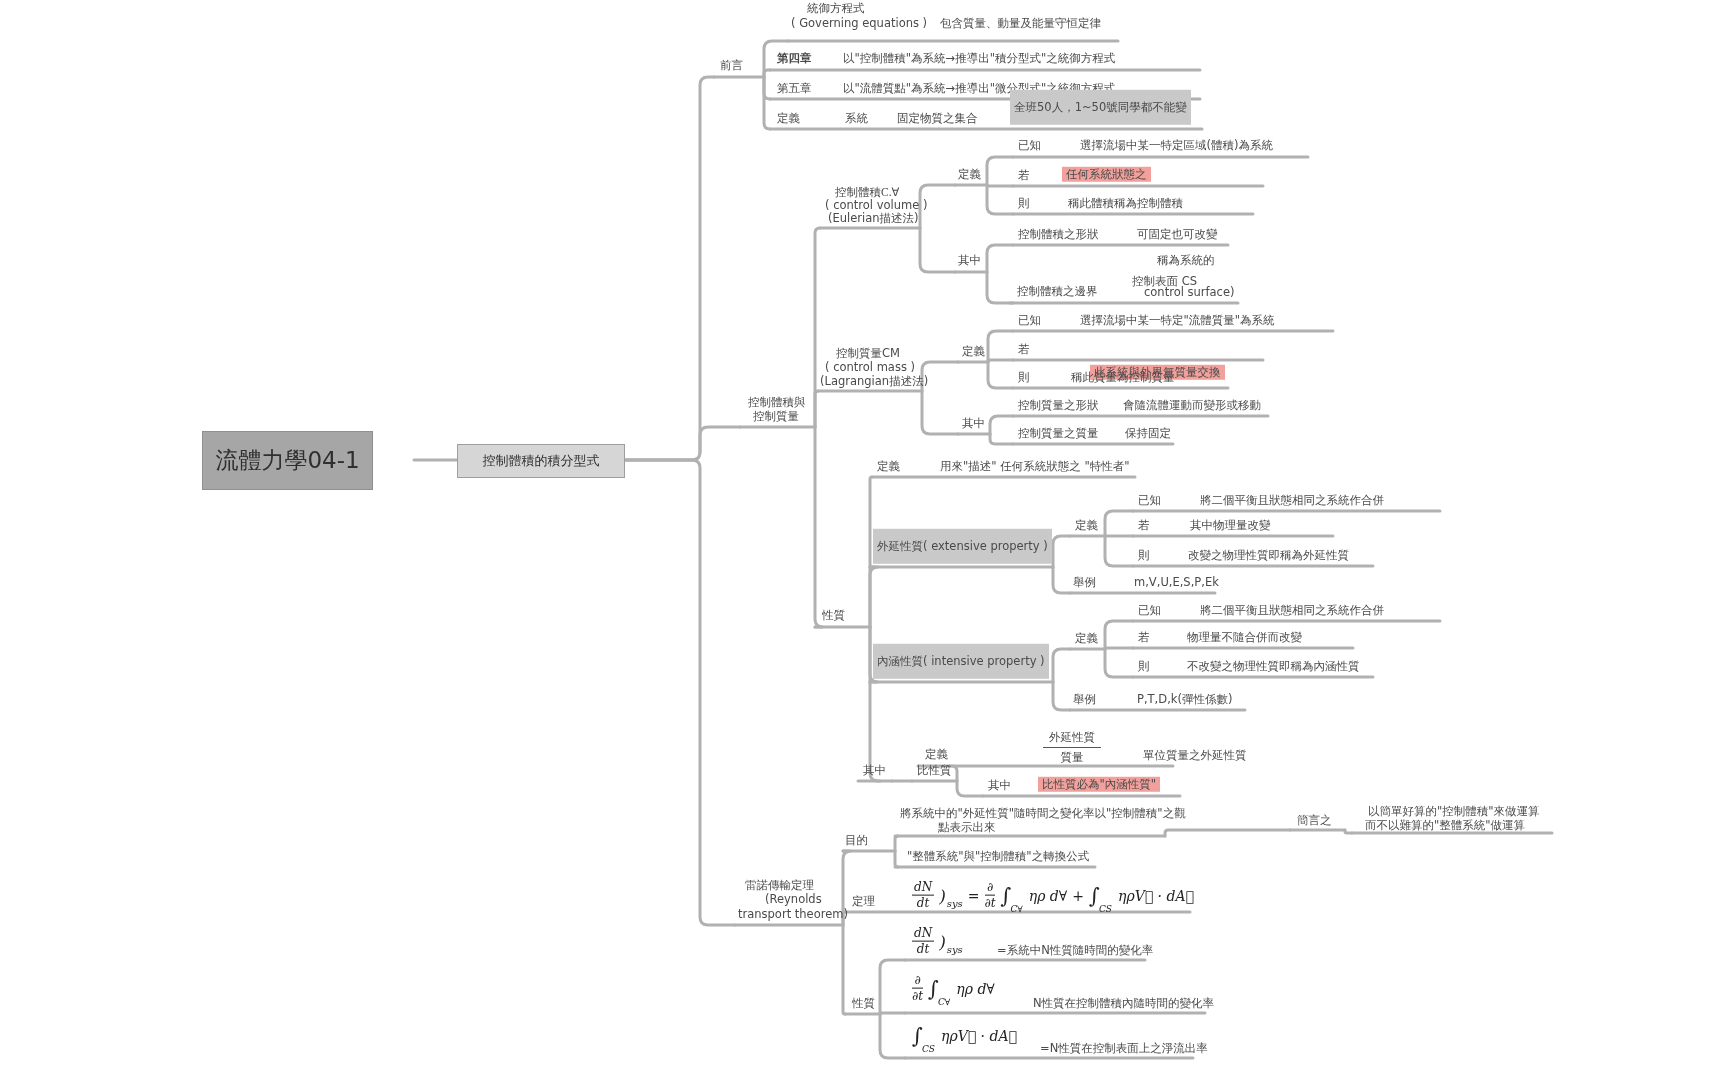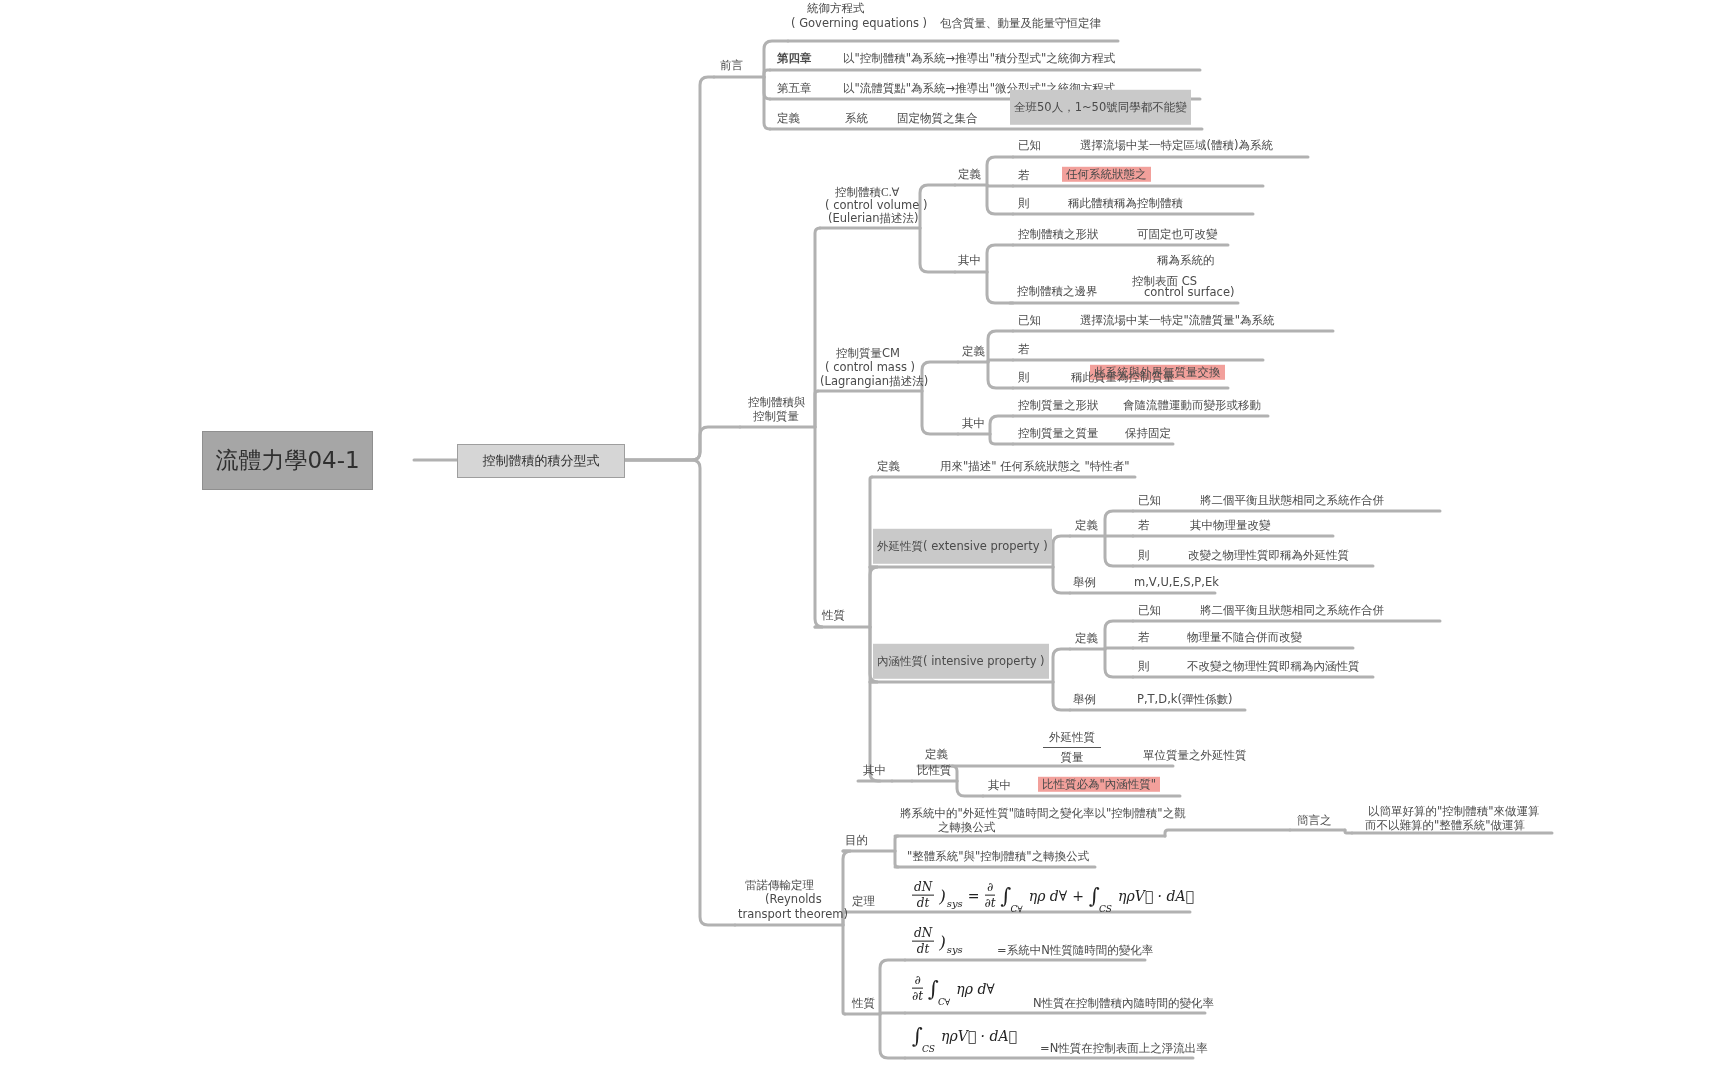--- a/index.html
+++ b/index.html
@@ -308,21 +308,21 @@
       <div>
         <div class="txt" style="left: 745px; top: 892px;">雷諾傳輸定理</div>
         <div class="txt" style="left: 765px; top: 906px;">(Reynolds</div>
         <div class="txt" style="left: 738px; top: 921px;">transport theorem)</div>
       </div>
       <div>
         <div class="txt" style="left: 845px; top: 847px;">目的</div>
       </div>
       <div>
         <div class="txt" style="left: 900px; top: 820px;">將系統中的"外延性質"隨時間之變化率以"控制體積"之觀</div>
-        <div class="txt" style="left: 938px; top: 834px;">之轉換公式</div>
+        <div class="txt" style="left: 938px; top: 834px;">點表示出來</div>
       </div>
       <div>
         <div class="txt" style="left: 1297px; top: 827px;">簡言之</div>
       </div>
       <div>
         <div class="txt" style="left: 1368px; top: 818px;">以簡單好算的"控制體積"來做運算</div>
         <div class="txt" style="left: 1365px; top: 832px;">而不以難算的"整體系統"做運算</div>
       </div>
       <div>
         <div class="txt" style="left: 907px; top: 863px;">"整體系統"與"控制體積"之轉換公式</div>

